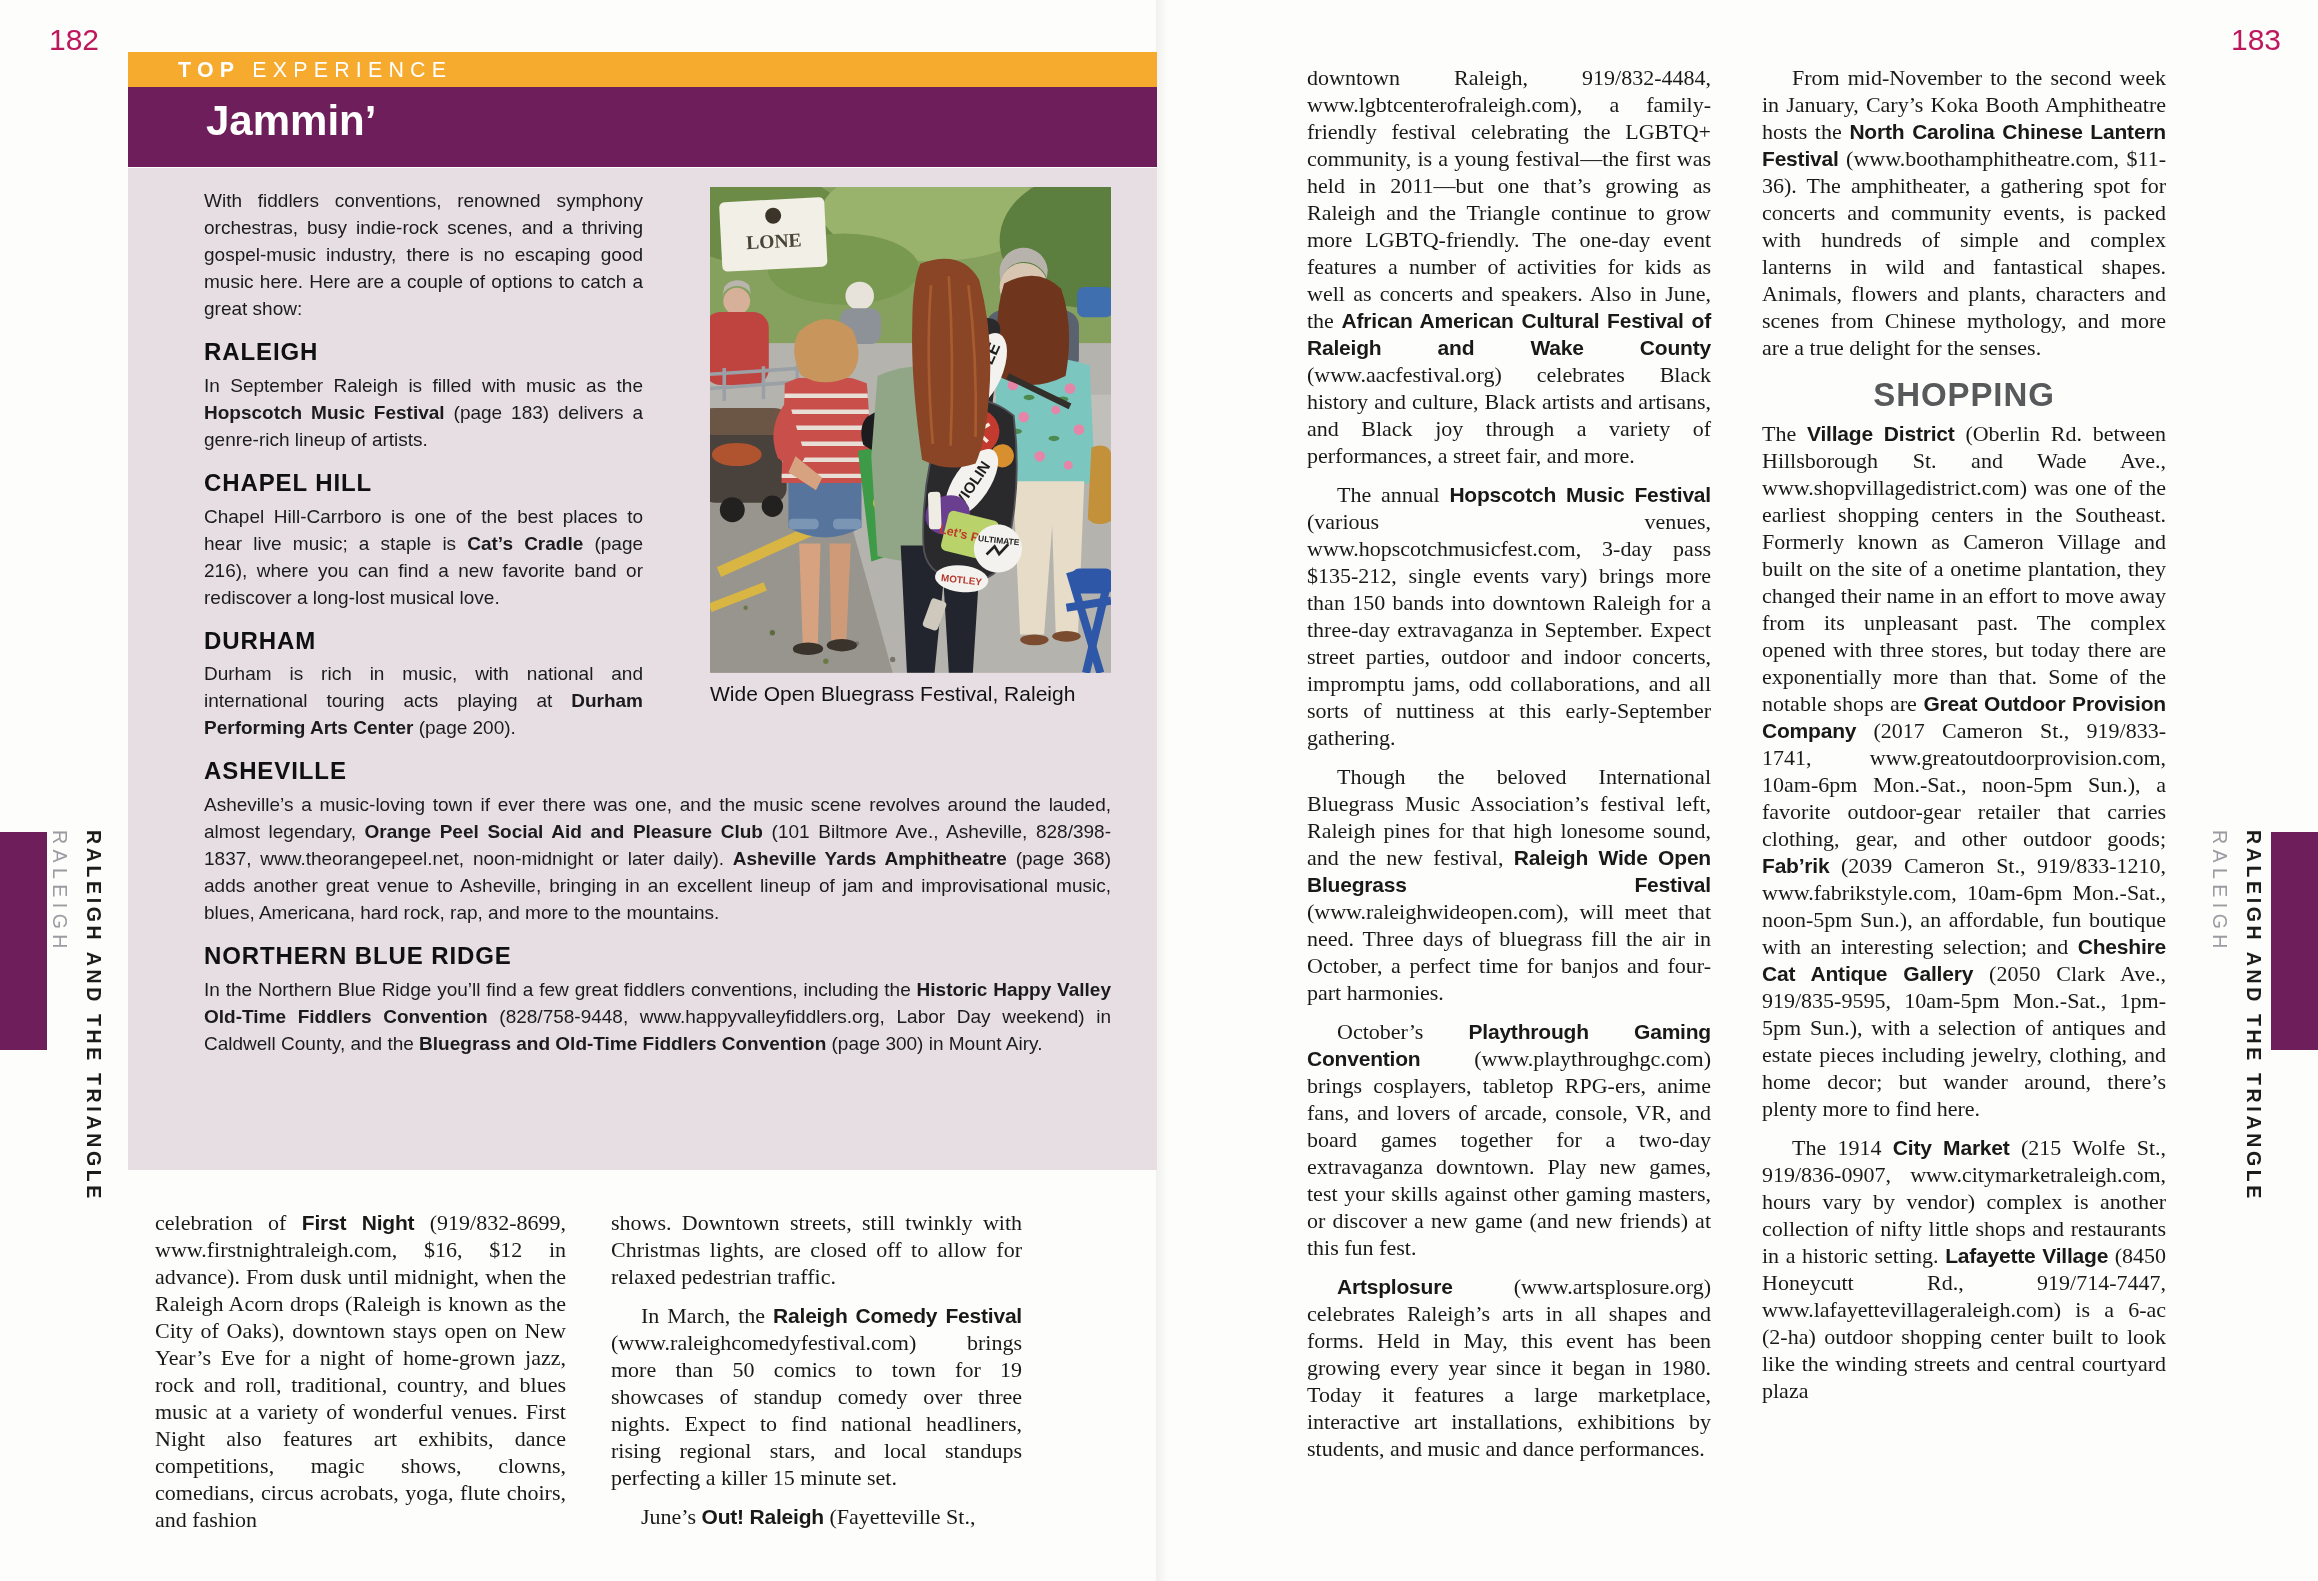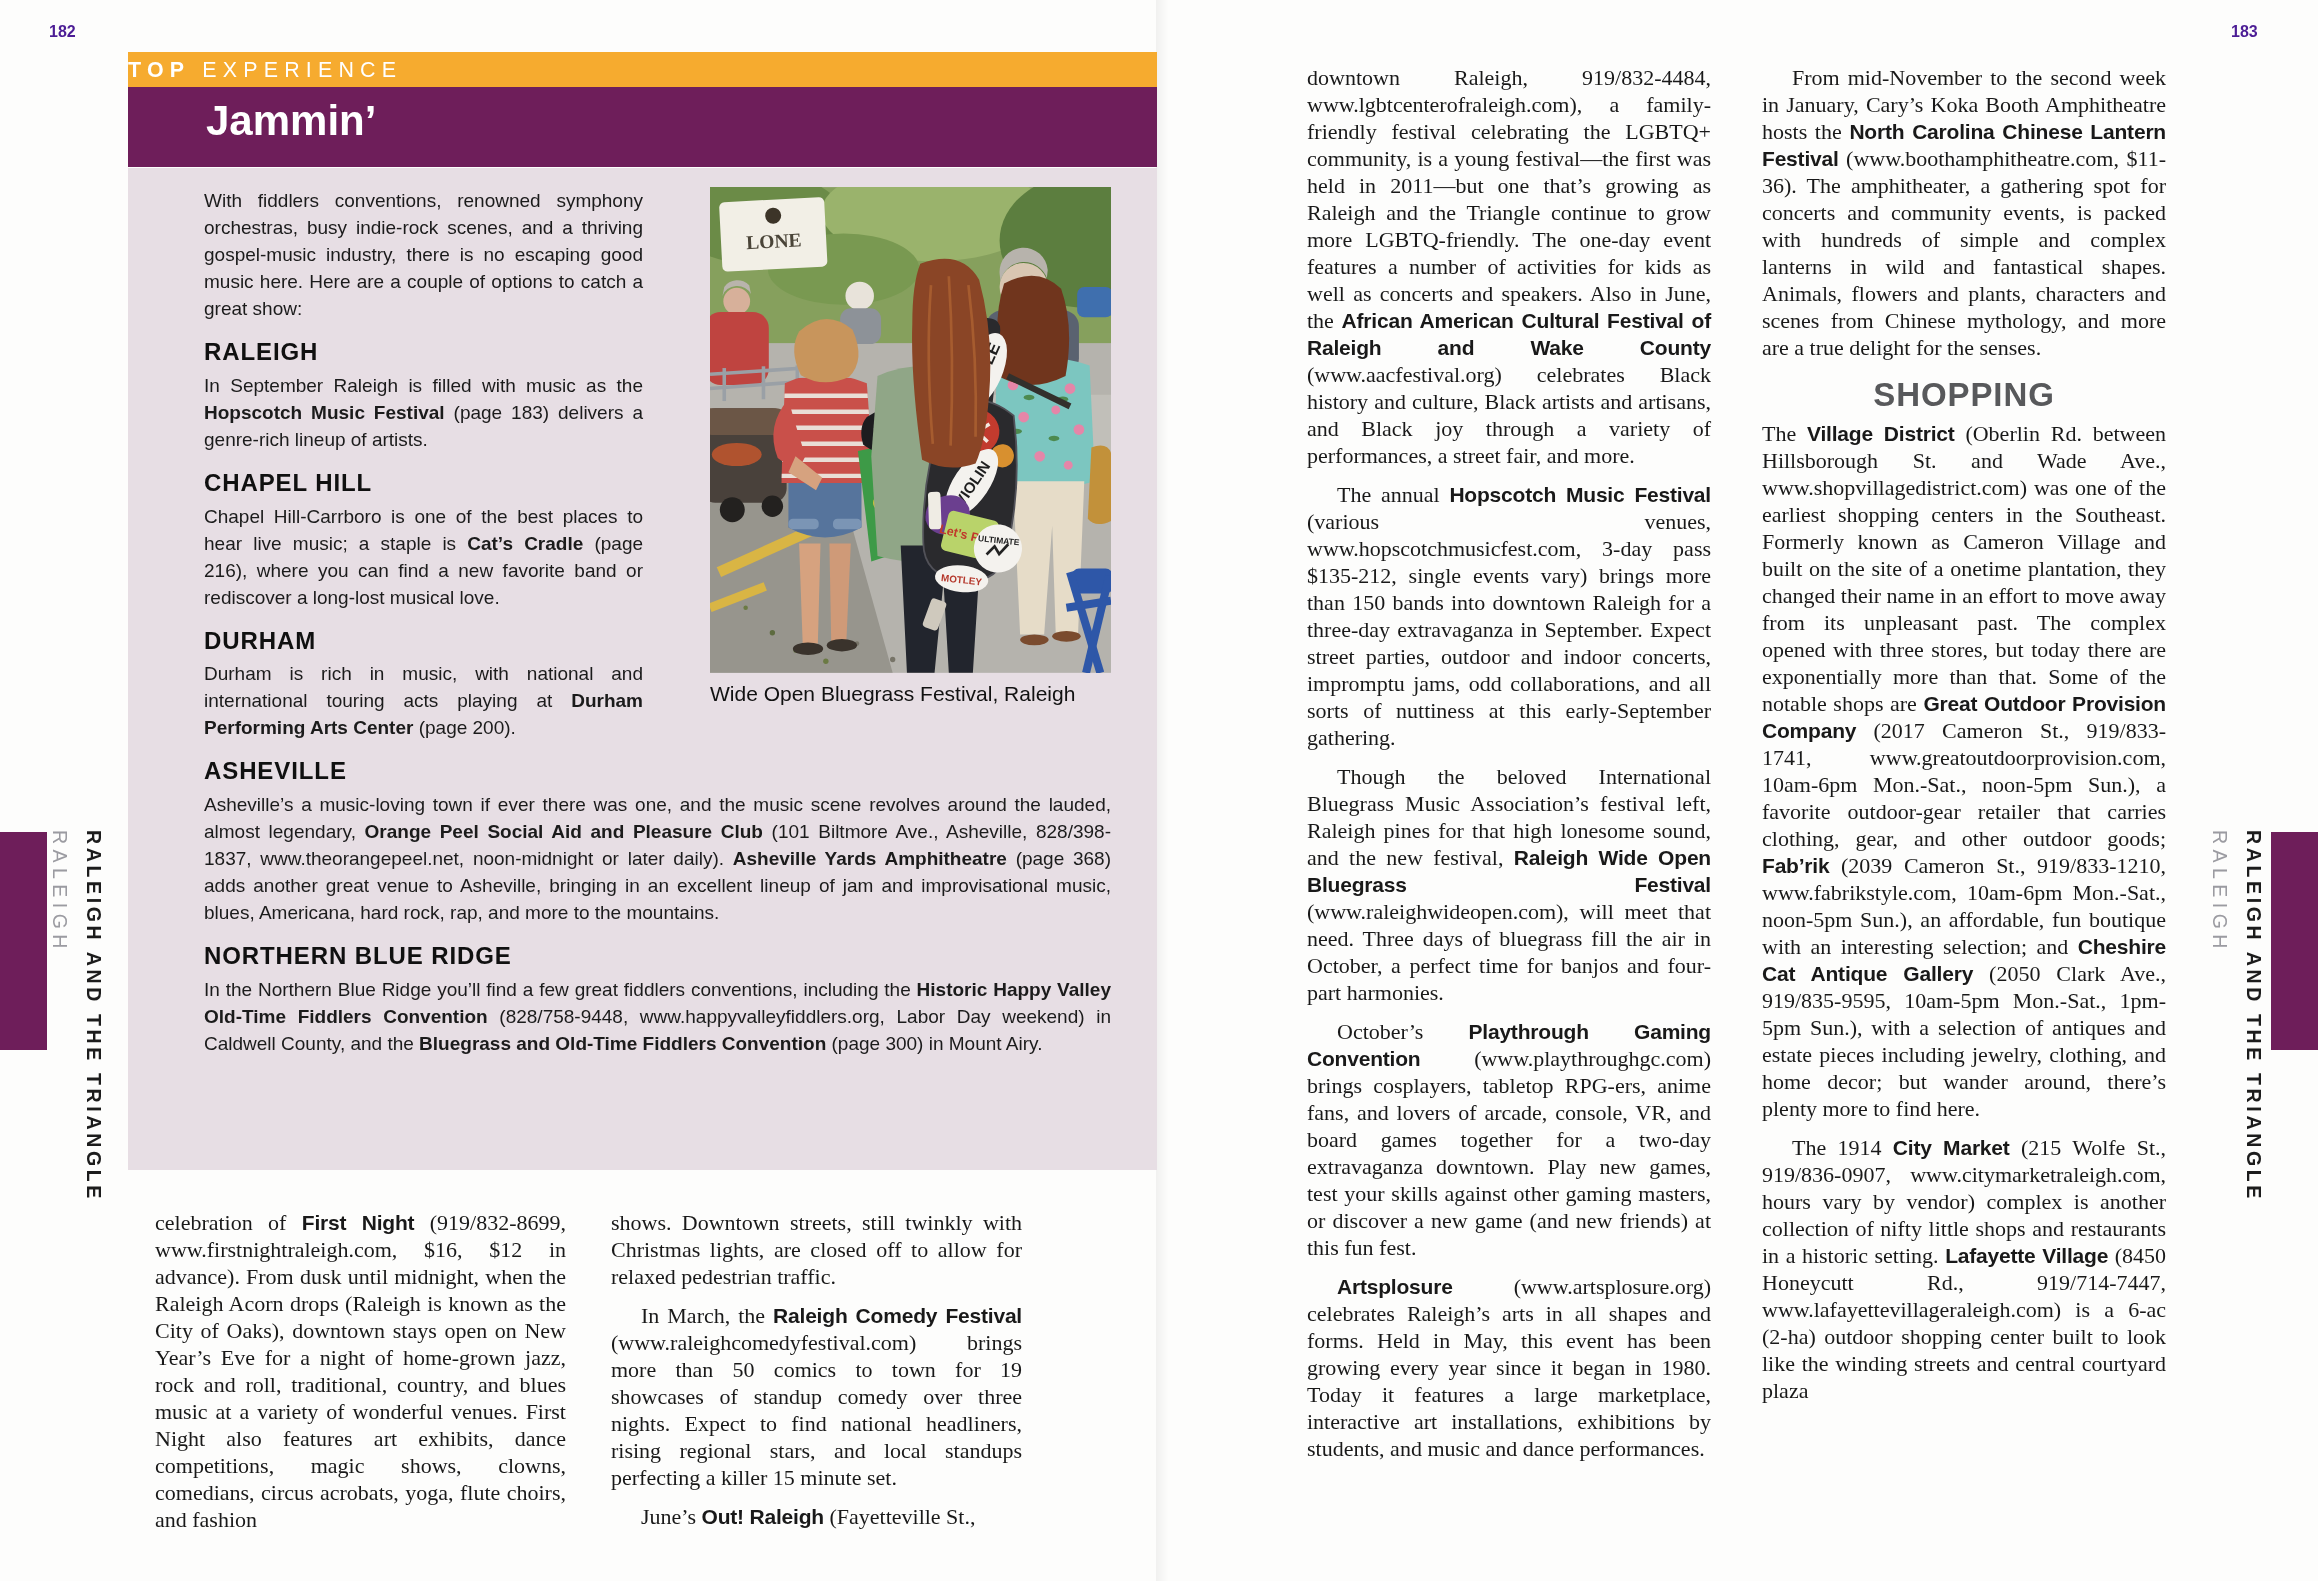--- a/index.html
+++ b/index.html
@@ -1,33 +1,33 @@
 <!DOCTYPE html>
 <html style="font-size:14.3px"><head>
 <meta charset="utf-8">
 <style>
   html,body{margin:0;padding:0;background:#e8e8e8}
   #page{position:relative;width:2319px;height:1581px;background:#fdfdfc;overflow:hidden;
         font-family:"Liberation Sans",sans-serif;color:#151515}
   
-  .pagenum{position:absolute;top:23px;font-size:16px;font-weight:700;color:#4c1d95}
+  .pagenum{position:absolute;top:23px;font-size:30px;font-weight:400;color:#be185d}
   .pagenum.left{left:49px}
   .pagenum.right{left:2231px}
   .gutter{position:absolute;left:1156px;top:0;width:12.5px;height:100%;
           background:linear-gradient(90deg,rgba(0,0,0,0.05),rgba(0,0,0,0))}
   .pblk{position:absolute;top:832px;width:47px;height:218px;background:#6e1e5a}
   .pblk.l{left:0}.pblk.r{left:2271px}
   .vert{position:absolute;top:830px;writing-mode:vertical-rl;text-orientation:mixed}
   .vert span{display:block}
   .vert .region{font-size:19.6px;font-weight:700;letter-spacing:3.6px;color:#1c1c1c}
   .vert .chapter{font-size:19.6px;font-weight:400;letter-spacing:5.4px;color:#9b9ba1;margin-right:10.7px}
   .vert.l{left:48px}.vert.r{left:2208px}
   
   .kicker{position:absolute;left:128px;top:52px;width:1029px;height:36px;background:#f6ab2f;
-          box-sizing:border-box;color:#fff;font-size:21.4px;letter-spacing:6.2px;
+          box-sizing:border-box;padding-left:50px;color:#fff;font-size:21.4px;letter-spacing:6.2px;
           line-height:37px;white-space:nowrap}
   .kicker .kb{font-weight:700}
   .titlebar{position:absolute;left:128px;top:87px;width:1029px;height:80px;background:#6e1e5a}
   .titlebar h1{margin:0;padding:13.4px 0 0 78px;font-size:42px;line-height:1;color:#fff;font-weight:700}
   .fbox{position:absolute;left:128px;top:168px;width:1029px;height:1002px;background:#e7dee4;
         box-sizing:border-box;padding:19px 46px 0 76px;overflow:hidden}
   .fbox .sans{font-size:19px;line-height:27px;text-align:justify;color:#1b1b1b;margin:0}
   .fbox h3{font-size:24px;line-height:1.15;font-weight:700;letter-spacing:0.9px;color:#101010;
            margin:16px 0 6.2px 0;text-align:left}
   .boxtop{display:flex;align-items:flex-start}

